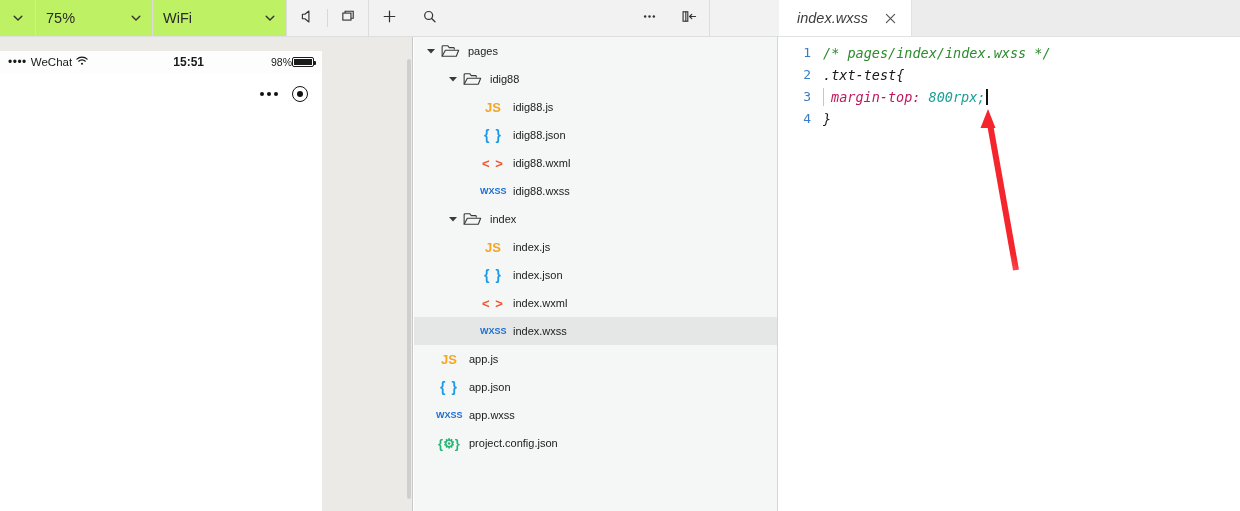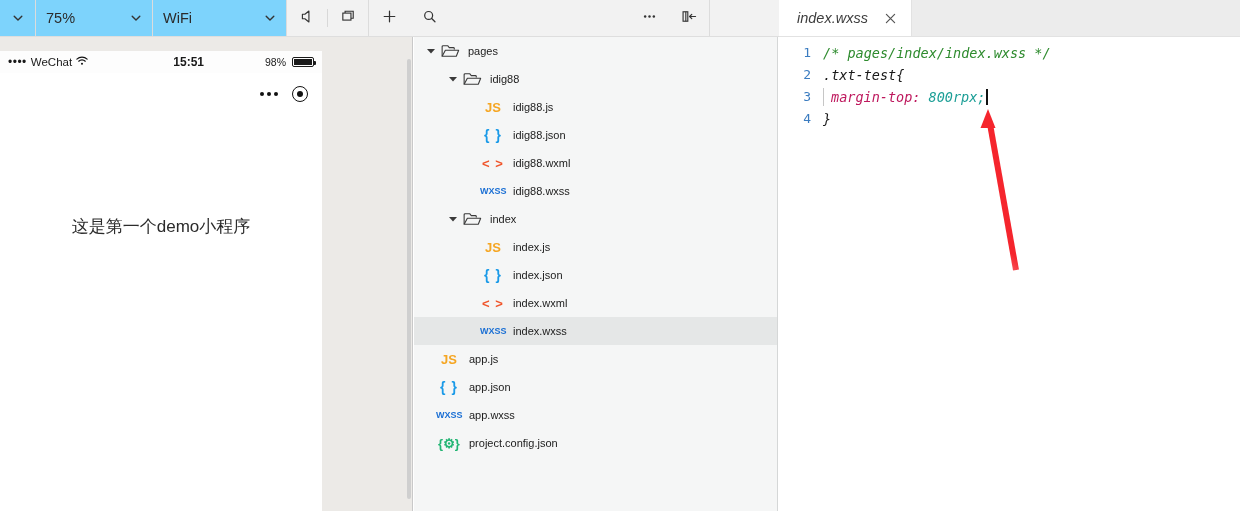--- a/index.html
+++ b/index.html
@@ -12,21 +12,21 @@
   #app { position: relative; width: 1240px; height: 511px; }
 
   
   .toolbar {
     position: absolute; left: 0; top: 0; width: 1240px; height: 37px;
     background: #f2f2f2; border-bottom: 1px solid #dedede;
     display: flex; align-items: stretch;
   }
   .tb-select {
     display: flex; align-items: center; height: 100%;
-    border-right: 1px solid #dcdcdc; background: #7dd3fc;
+    border-right: 1px solid #dcdcdc; background: #bef264;
     padding: 0 10px; position: relative;
   }
   .tb-select .sel-label {
     font-size: 14.5px; color: #2b2b2b; white-space: nowrap;
   }
   .chev { width: 12px; height: 12px; flex: 0 0 auto; }
   .chev svg { display: block; }
   .sel-zoom { width: 117px; justify-content: space-between; }
   .sel-net  { width: 134px; justify-content: space-between; }
   .sel-stub { width: 36px; justify-content: center; }
@@ -49,21 +49,21 @@
   }
   .statusbar {
     height: 22px; display: flex; align-items: center;
     padding: 0 8px; background: #fdfdfd;
     font-size: 11.5px; color: #1a1a1a;
   }
   .sb-left { display: flex; align-items: center; gap: 4px; width: 110px; }
   .sb-dots { letter-spacing: 0.5px; font-size: 12px; }
   .sb-carrier { font-size: 11.5px; }
   .sb-center { flex: 1 1 auto; text-align: right; font-size: 12px; font-weight: 600; }
-  .sb-right { display: flex; align-items: center; gap: 6px; width: 110px; justify-content: flex-end; }
+  .sb-right { display: flex; align-items: center; gap: 0; width: 110px; justify-content: flex-end; }
   .sb-batt-txt { font-size: 10.5px; }
   .batt {
     width: 22px; height: 10px; border: 1px solid #1a1a1a; border-radius: 2px;
     position: relative; padding: 1px;
   }
   .batt::after {
     content: ""; position: absolute; right: -3px; top: 3px;
     width: 2px; height: 4px; background: #1a1a1a; border-radius: 0 1px 1px 0;
   }
   .batt i { display: block; height: 100%; background: #1a1a1a; }
@@ -290,23 +290,20 @@
               <i></i>
               <i></i>
               <i></i>
             </span>
           <span class="cap-target">
               <i></i>
             </span>
         </div>
       </div>
 
-      <div class="page-body">
-        <div class="txt-test">这是第一个demo小程序</div>
-      </div>
     </div>
     <div class="sim-scrollbar"></div>
   </div>
 
   <div class="tree" id="tree-root">
       <div class="tree-row">
         <span style="flex: 0 0 auto; width: 10px;"></span>
         <span class="tw-caret">
           <svg viewBox="0 0 14 14" width="14" height="14">
             <path d="M3 5 L7 9.6 L11 5" fill="#3a3a3a"></path>

